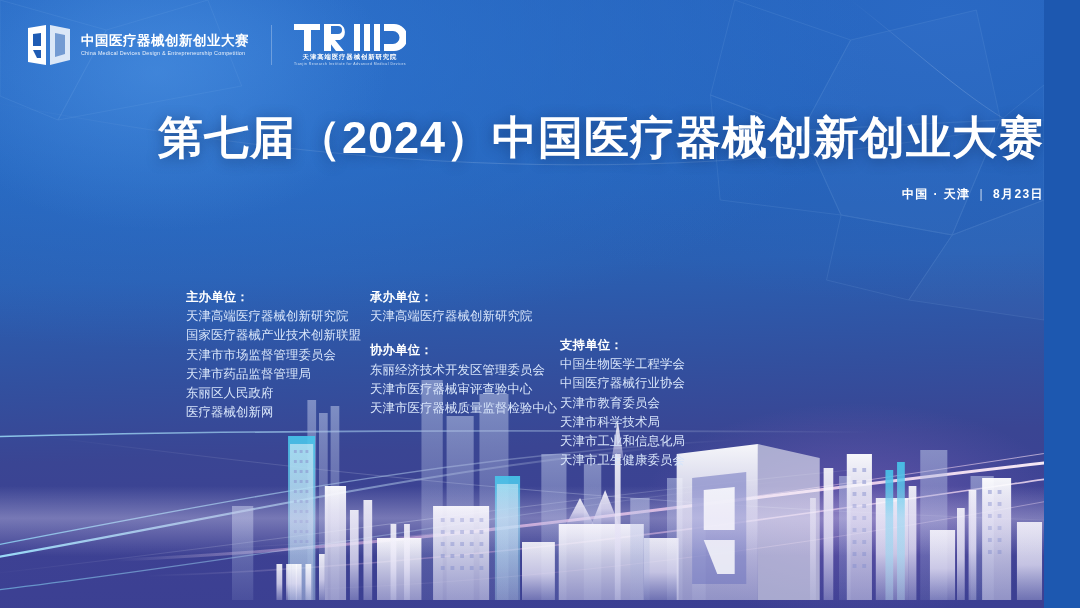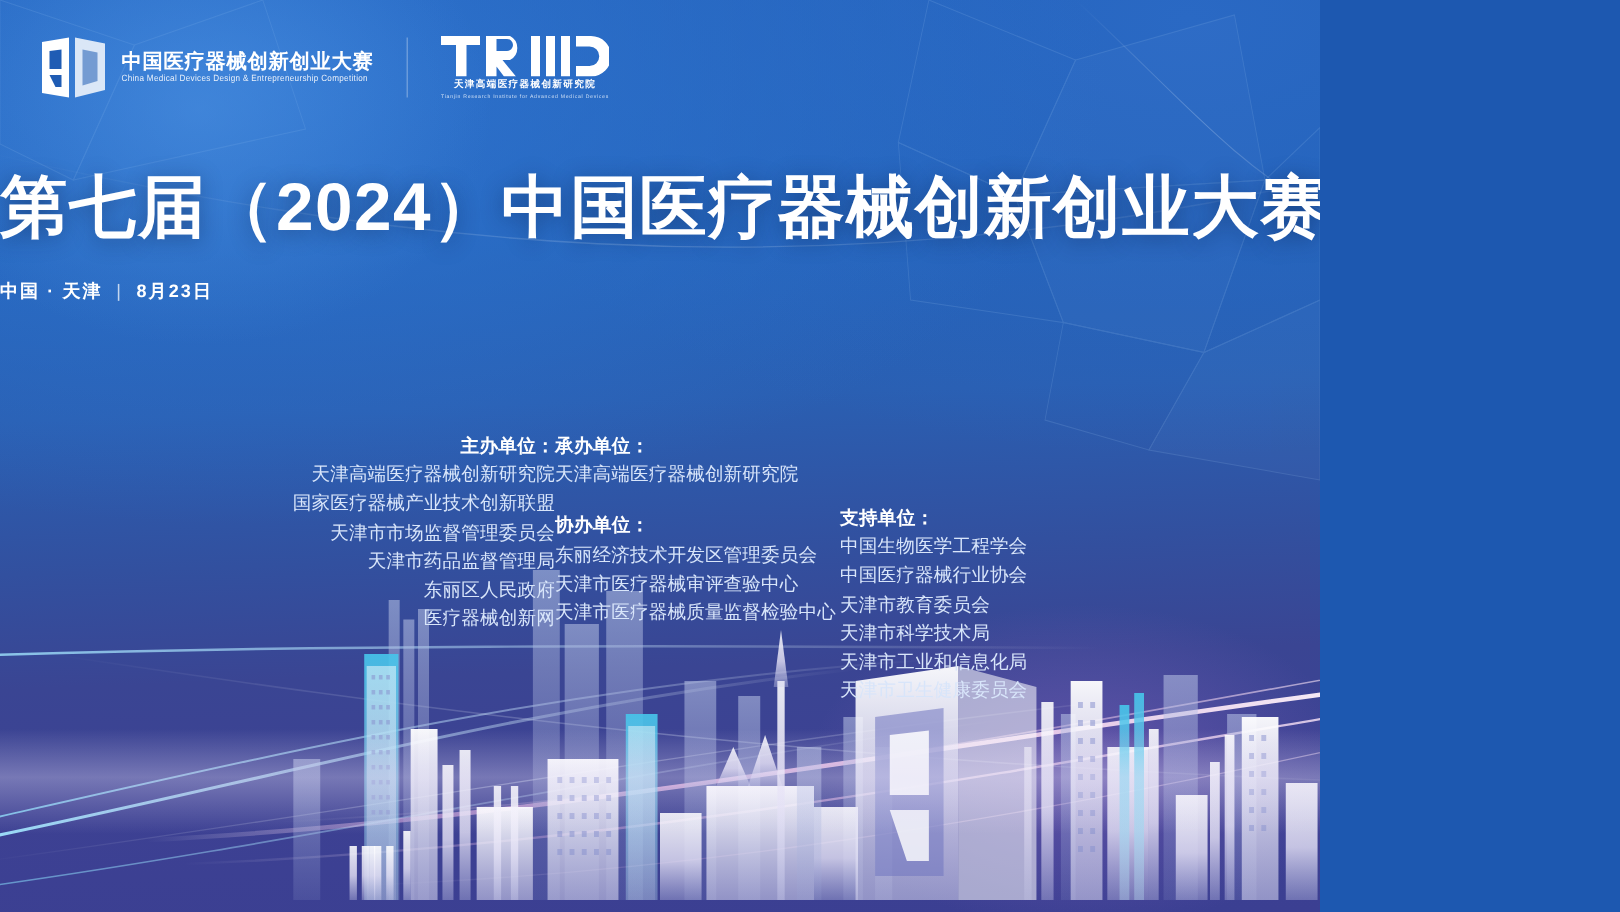--- a/index.html
+++ b/index.html
@@ -5,21 +5,21 @@
   * { margin:0; padding:0; box-sizing:border-box; }
   html, body { width:1080px; height:608px; overflow:hidden; }
   body {
     font-family:"Liberation Sans", "DejaVu Sans", sans-serif;
     background:#1d58b0;
   }
 
   
   .poster {
     position:relative;
-    width:880px; height:608px;
+    width:1044px; height:608px;
     overflow:hidden;
     background:
       radial-gradient(120% 90% at 18% 8%, #2f74cf 0%, rgba(47,116,207,0) 55%),
       radial-gradient(100% 80% at 90% 2%, #2a69c4 0%, rgba(42,105,196,0) 60%),
       linear-gradient(178deg,
         #1f5cb4 0%,
         #2261b7 26%,
         #2a5fb2 44%,
         #32509f 60%,
         #3a4593 72%,
@@ -80,21 +80,21 @@
   .logo-b .cn {
     color:#fff; font-size:6.4px; font-weight:bold; letter-spacing:.9px;
     white-space:nowrap; line-height:1;
   }
   .logo-b .en {
     color:#cfe0f6; font-size:3.4px; letter-spacing:.5px;
     white-space:nowrap; line-height:1;
   }
 
   
-  .titles { position:absolute; left:0; right:0; top:112px; text-align:left; z-index:6; }
+  .titles { position:absolute; left:0; right:0; top:112px; text-align:right; z-index:6; }
   .title-1, .title-2 {
     color:#fff; font-weight:bold; line-height:1.16;
     letter-spacing:1px;
     text-shadow:0 2px 14px rgba(8,28,72,.45);
     white-space:nowrap;
   }
   .title-1 { font-size:45px; }
   .title-2 { font-size:45px; margin-top:8px; }
 
   .subtitle {
@@ -103,21 +103,21 @@
   }
   .subtitle .sep { display:inline-block; margin:0 9px; color:rgba(255,255,255,.72); font-weight:normal; }
 
   
   .orgs {
     position:absolute; left:186px; top:288px; z-index:6;
     display:flex; align-items:flex-start; gap:0;
     color:#dbe7fb;
   }
   .org-col { display:flex; flex-direction:column; }
-  .col-1 { width:184px;text-align:right; }
+  .col-1 { width:184px; }
   .col-2 { width:190px; }
   .col-3 { display:flex; gap:0; }
   .col-3a { width:136px;margin-top:48px; }
   .col-3b { width:200px; }
 
   .org-head {
     color:#ffffff; font-size:12.4px; font-weight:bold;
     line-height:1.55; letter-spacing:.2px; white-space:nowrap;
   }
   .org-item {

